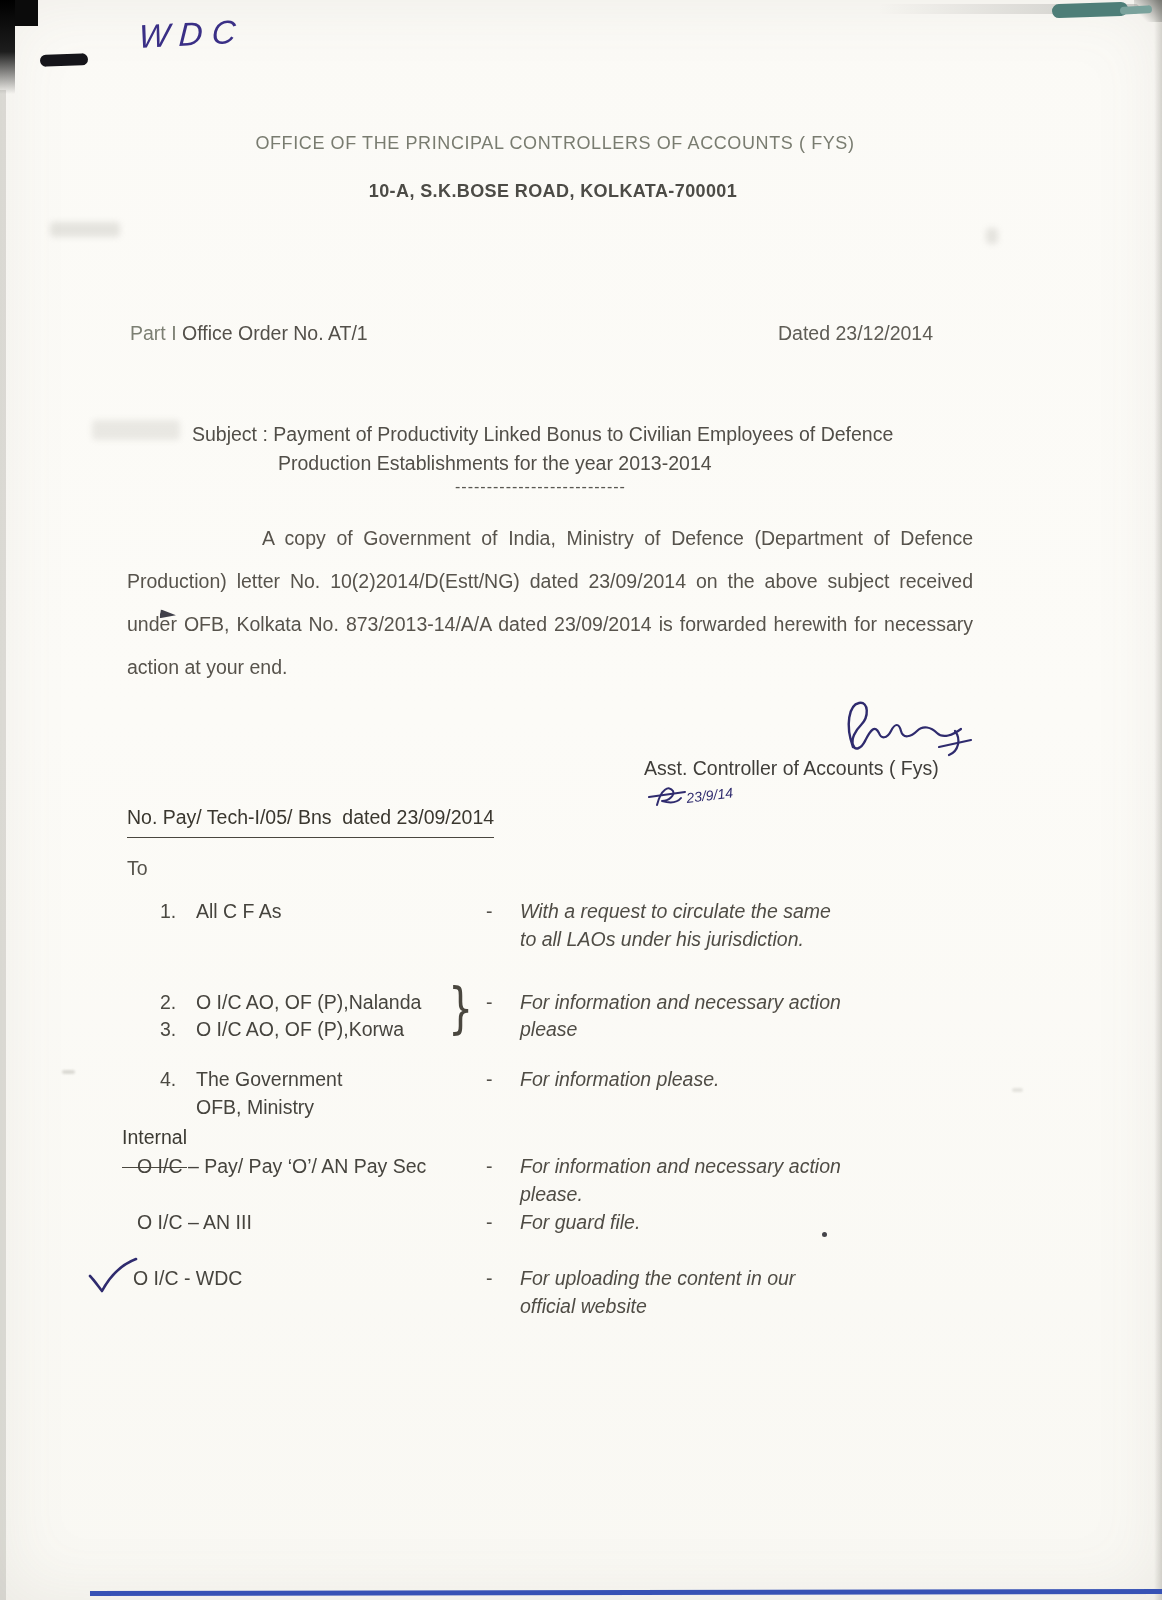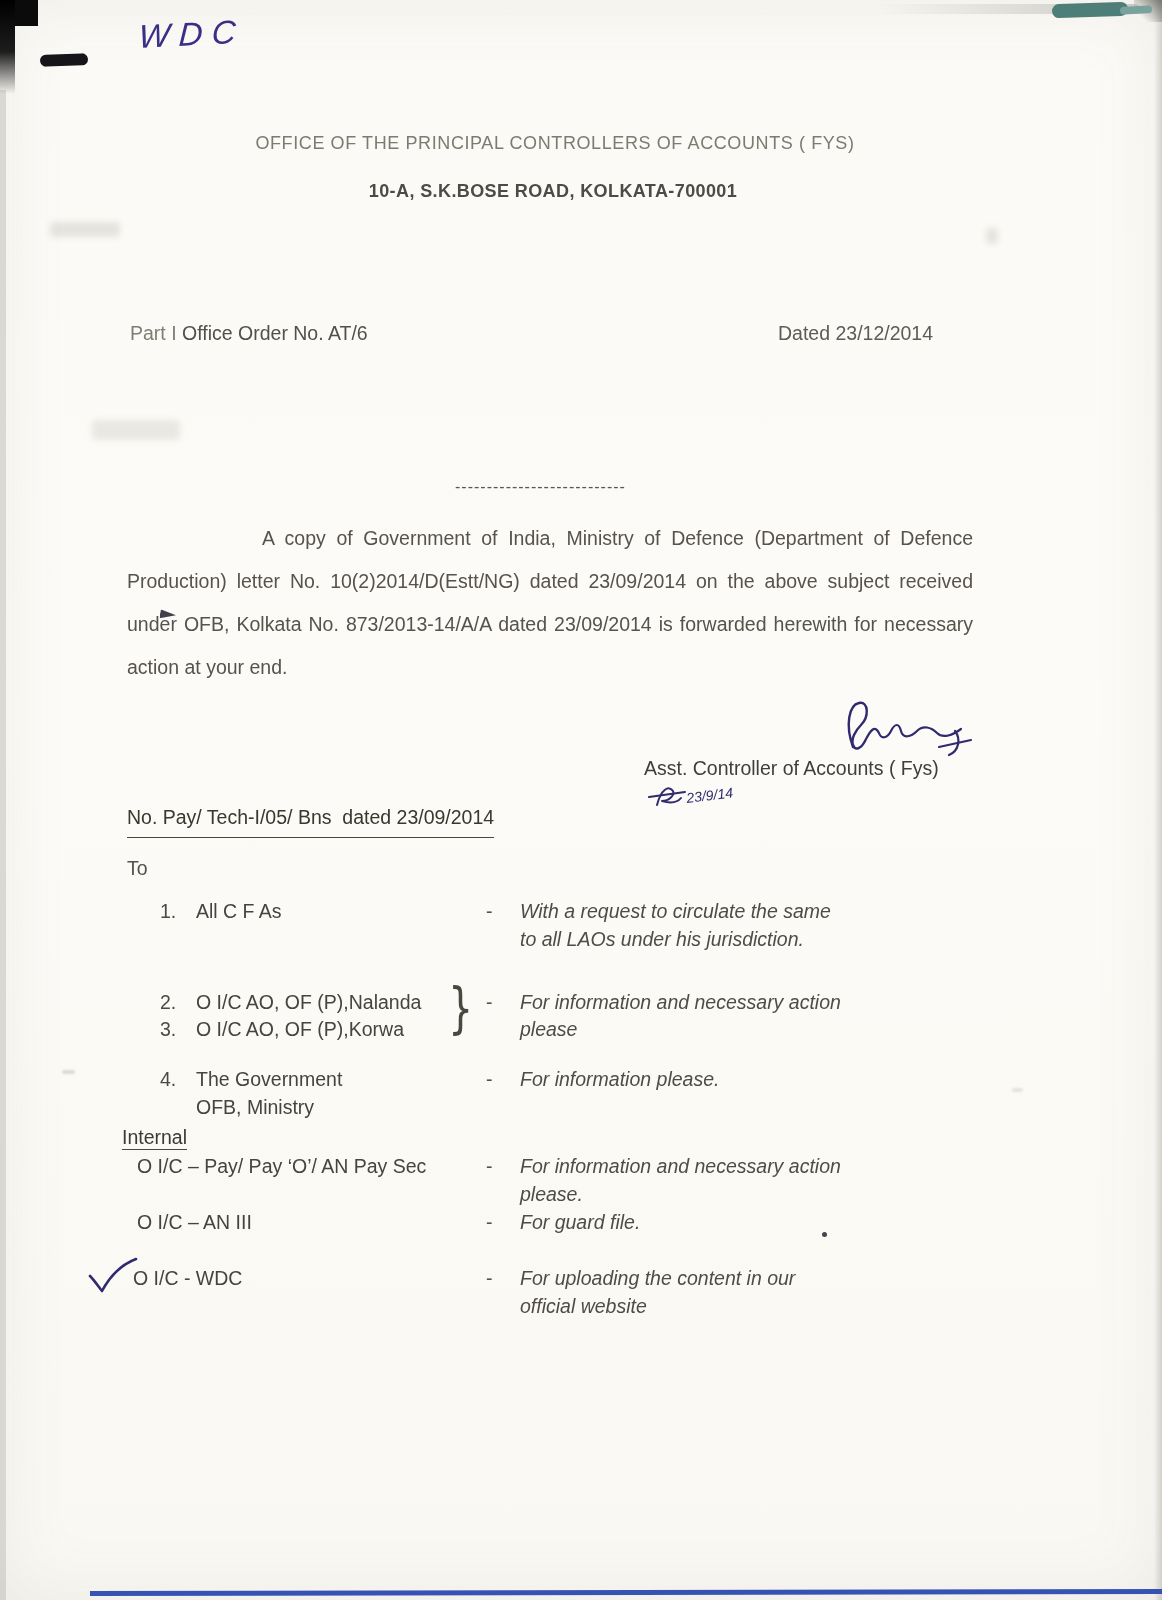--- a/index.html
+++ b/index.html
@@ -59,21 +59,21 @@
   .to-label{left:127px;top:857px;color:#55524b;}
 
   .col-num{color:#4b4942;}
   .col-name{color:#46443e;}
   .col-dash{color:#53504a;}
   .col-purp{color:#4f4c45;font-style:italic;}
 
   .brace{left:444px;top:982px;font-family:"DejaVu Sans",sans-serif;font-size:52px;
     color:#4a473f;transform:scaleX(0.75) scaleY(1.05);line-height:1;}
 
-  .internal-hd{left:122px;top:1126px;color:#3c3a33;border-bottom:1.5px solid #4a473f;padding-bottom:0;}
+  .internal-hd{left:122px;top:1126px;color:#3c3a33;border-bottom:1.5px solid #4a473f;padding-bottom:18px;}
 
   svg{overflow:visible;}
   .ink{stroke:#2f2b6e;fill:none;stroke-linecap:round;stroke-linejoin:round;}
 </style>
 </head>
 <body>
 
 <div class="page">
 
   <div class="abs corner-tl"></div>
@@ -94,23 +94,25 @@
   <div class="abs ink-dot"></div>
   <div class="abs ink-arrow"></div>
 
   <svg class="abs" style="left:138px;top:10px;" width="130" height="52" viewBox="0 0 130 52">
     <text x="4" y="38" font-size="33" font-style="italic" letter-spacing="9" fill="#3a2f86" transform="skewX(-6) rotate(-3 4 38)">WDC</text>
   </svg>
 
   <div class="abs txt office-line">OFFICE OF THE PRINCIPAL CONTROLLERS OF ACCOUNTS ( FYS)</div>
   <div class="abs txt address-line">10-A, S.K.BOSE ROAD, KOLKATA-700001</div>
 
-  <div class="abs txt order-left"><span class="faded">Part I </span><span>Office Order No. AT/6</span></div>
+  <div class="abs txt order-left"><span class="faded">Part I </span><span>Office Order No. AT/1</span></div>
   <div class="abs txt order-dated">Dated 23/12/2014</div>
 
+  <div class="abs txt subj1">Subject : Payment of Productivity Linked Bonus to Civilian Employees of Defence</div>
+  <div class="abs txt subj2">Production Establishments for the year 2013-2014</div>
   <div class="abs txt subj-div">---------------------------</div>
 
   <div class="abs body-par">A copy of Government of India, Ministry of Defence (Department of Defence Production) letter No. 10(2)2014/D(Estt/NG) dated 23/09/2014 on the above subject received under OFB, Kolkata No. 873/2013-14/A/A dated 23/09/2014 is forwarded herewith for necessary action at your end.</div>
 
   <svg class="abs" style="left:835px;top:695px;" width="150" height="70" viewBox="0 0 150 70">
     <path class="ink" stroke-width="2.4" d="M18,52 C10,30 14,10 24,8 C34,6 34,22 26,30 C20,36 16,44 18,50 C20,56 26,54 30,46"></path>
     <path class="ink" stroke-width="2.2" d="M30,46 C36,34 40,30 44,38 C46,44 52,44 56,36 C60,28 64,28 66,36 C68,44 76,42 82,36 C88,30 96,32 102,38 C108,44 118,40 126,34"></path>
     <path class="ink" stroke-width="2.2" d="M120,36 C126,44 124,56 114,60"></path>
     <path class="ink" stroke-width="2.2" d="M104,52 L136,45"></path>
   </svg>

